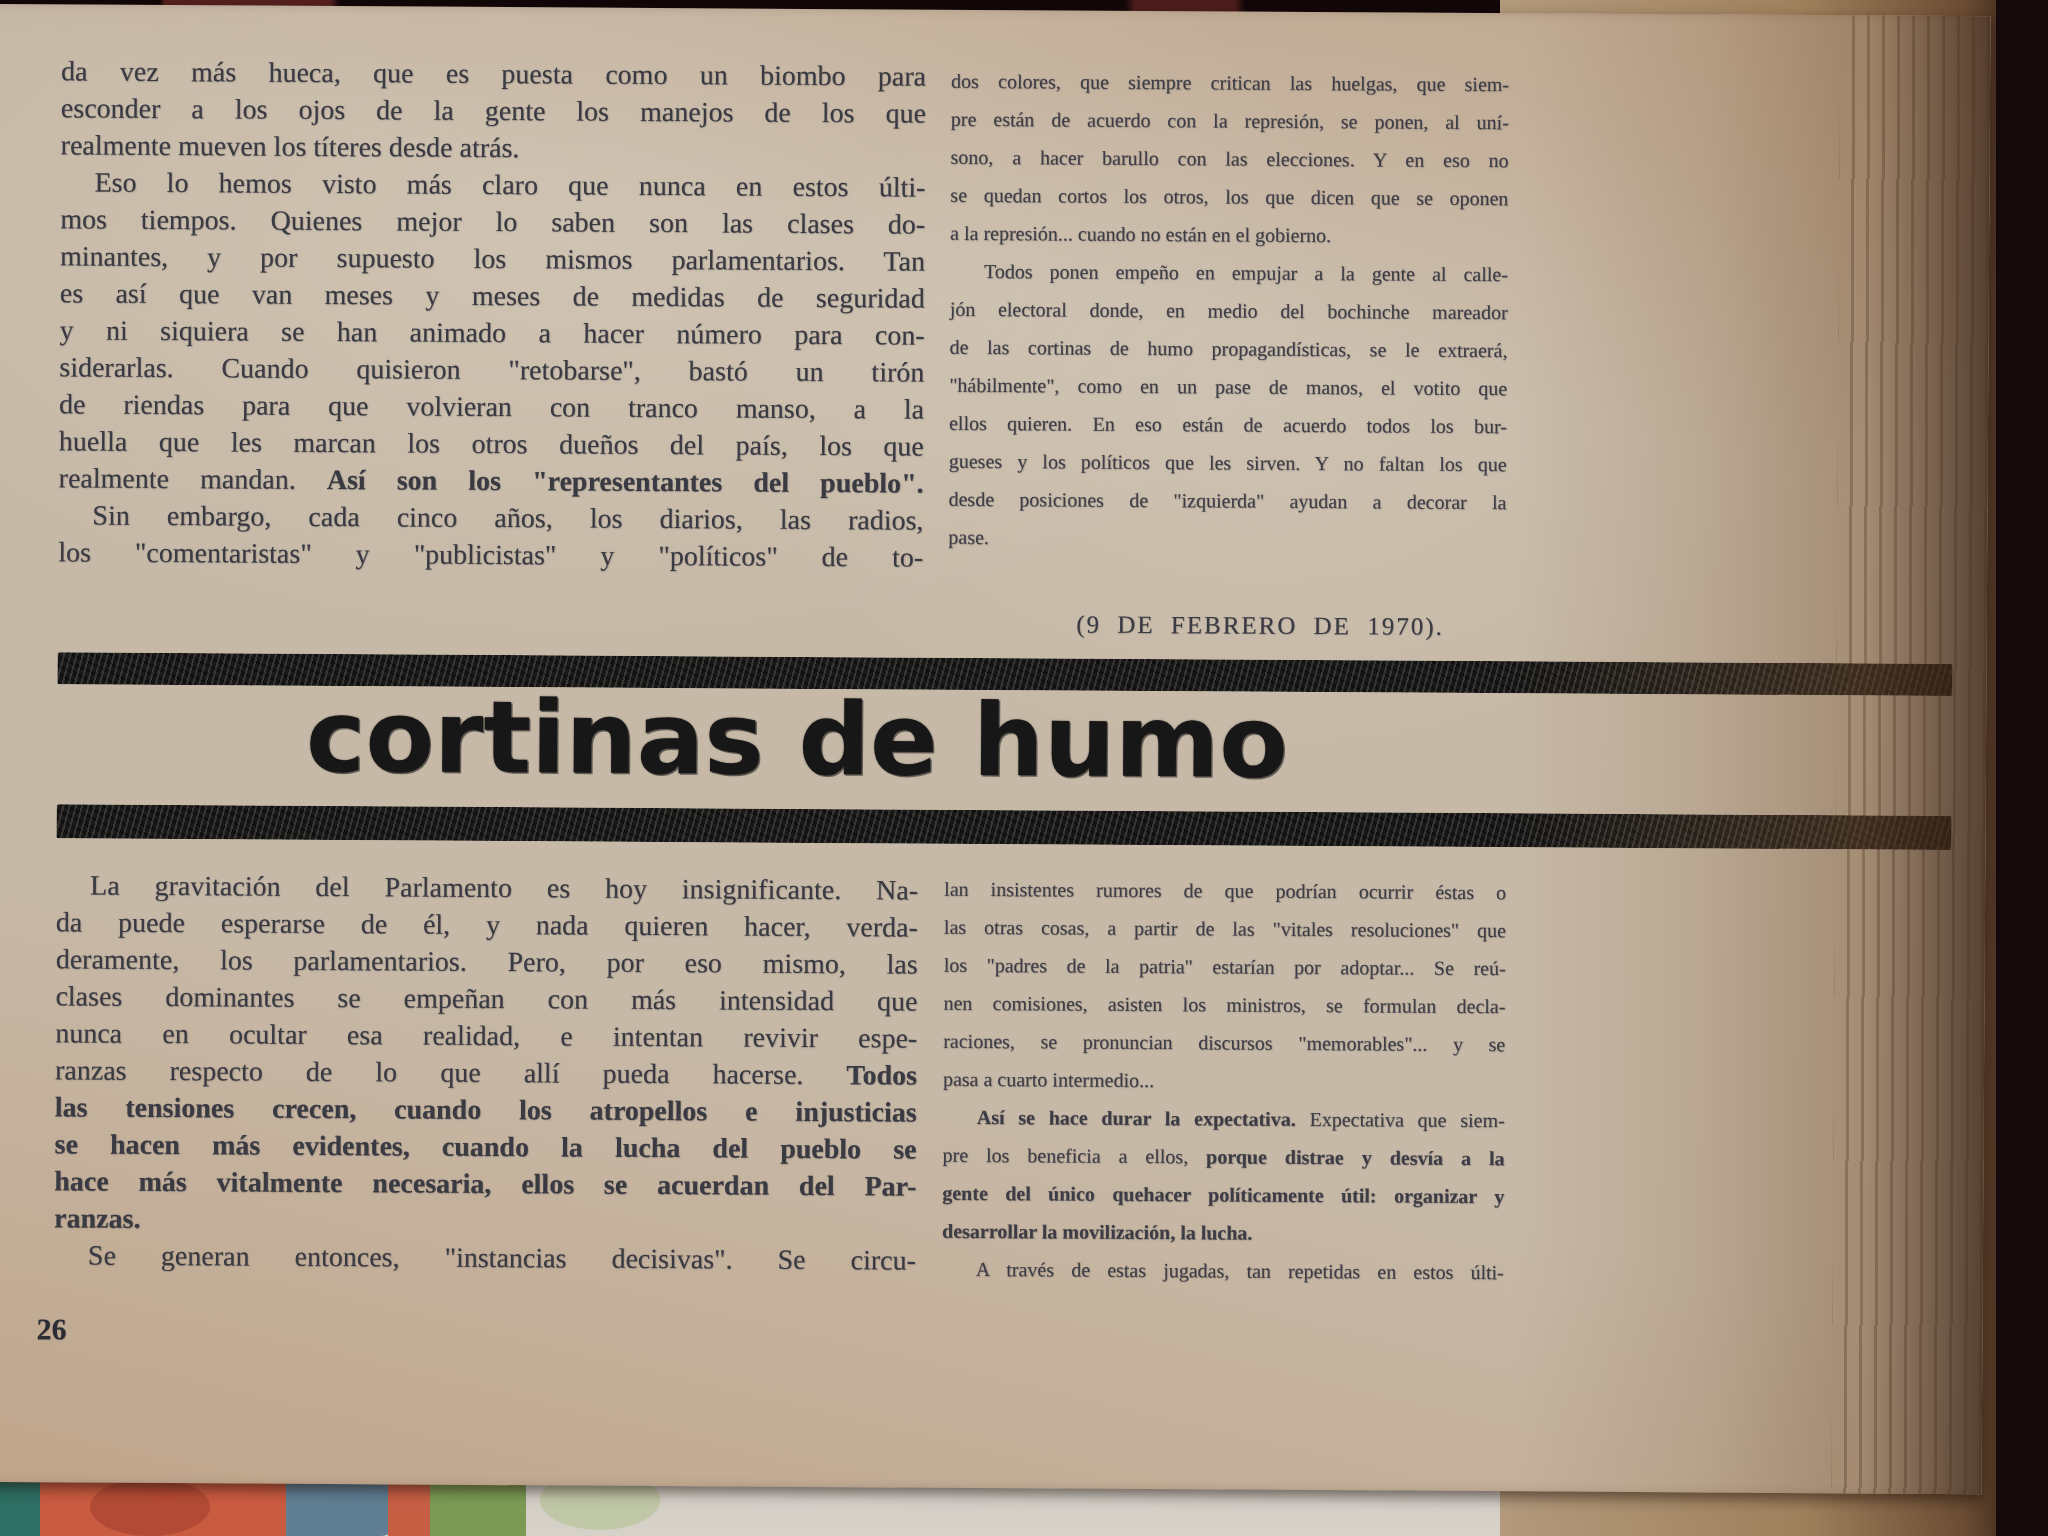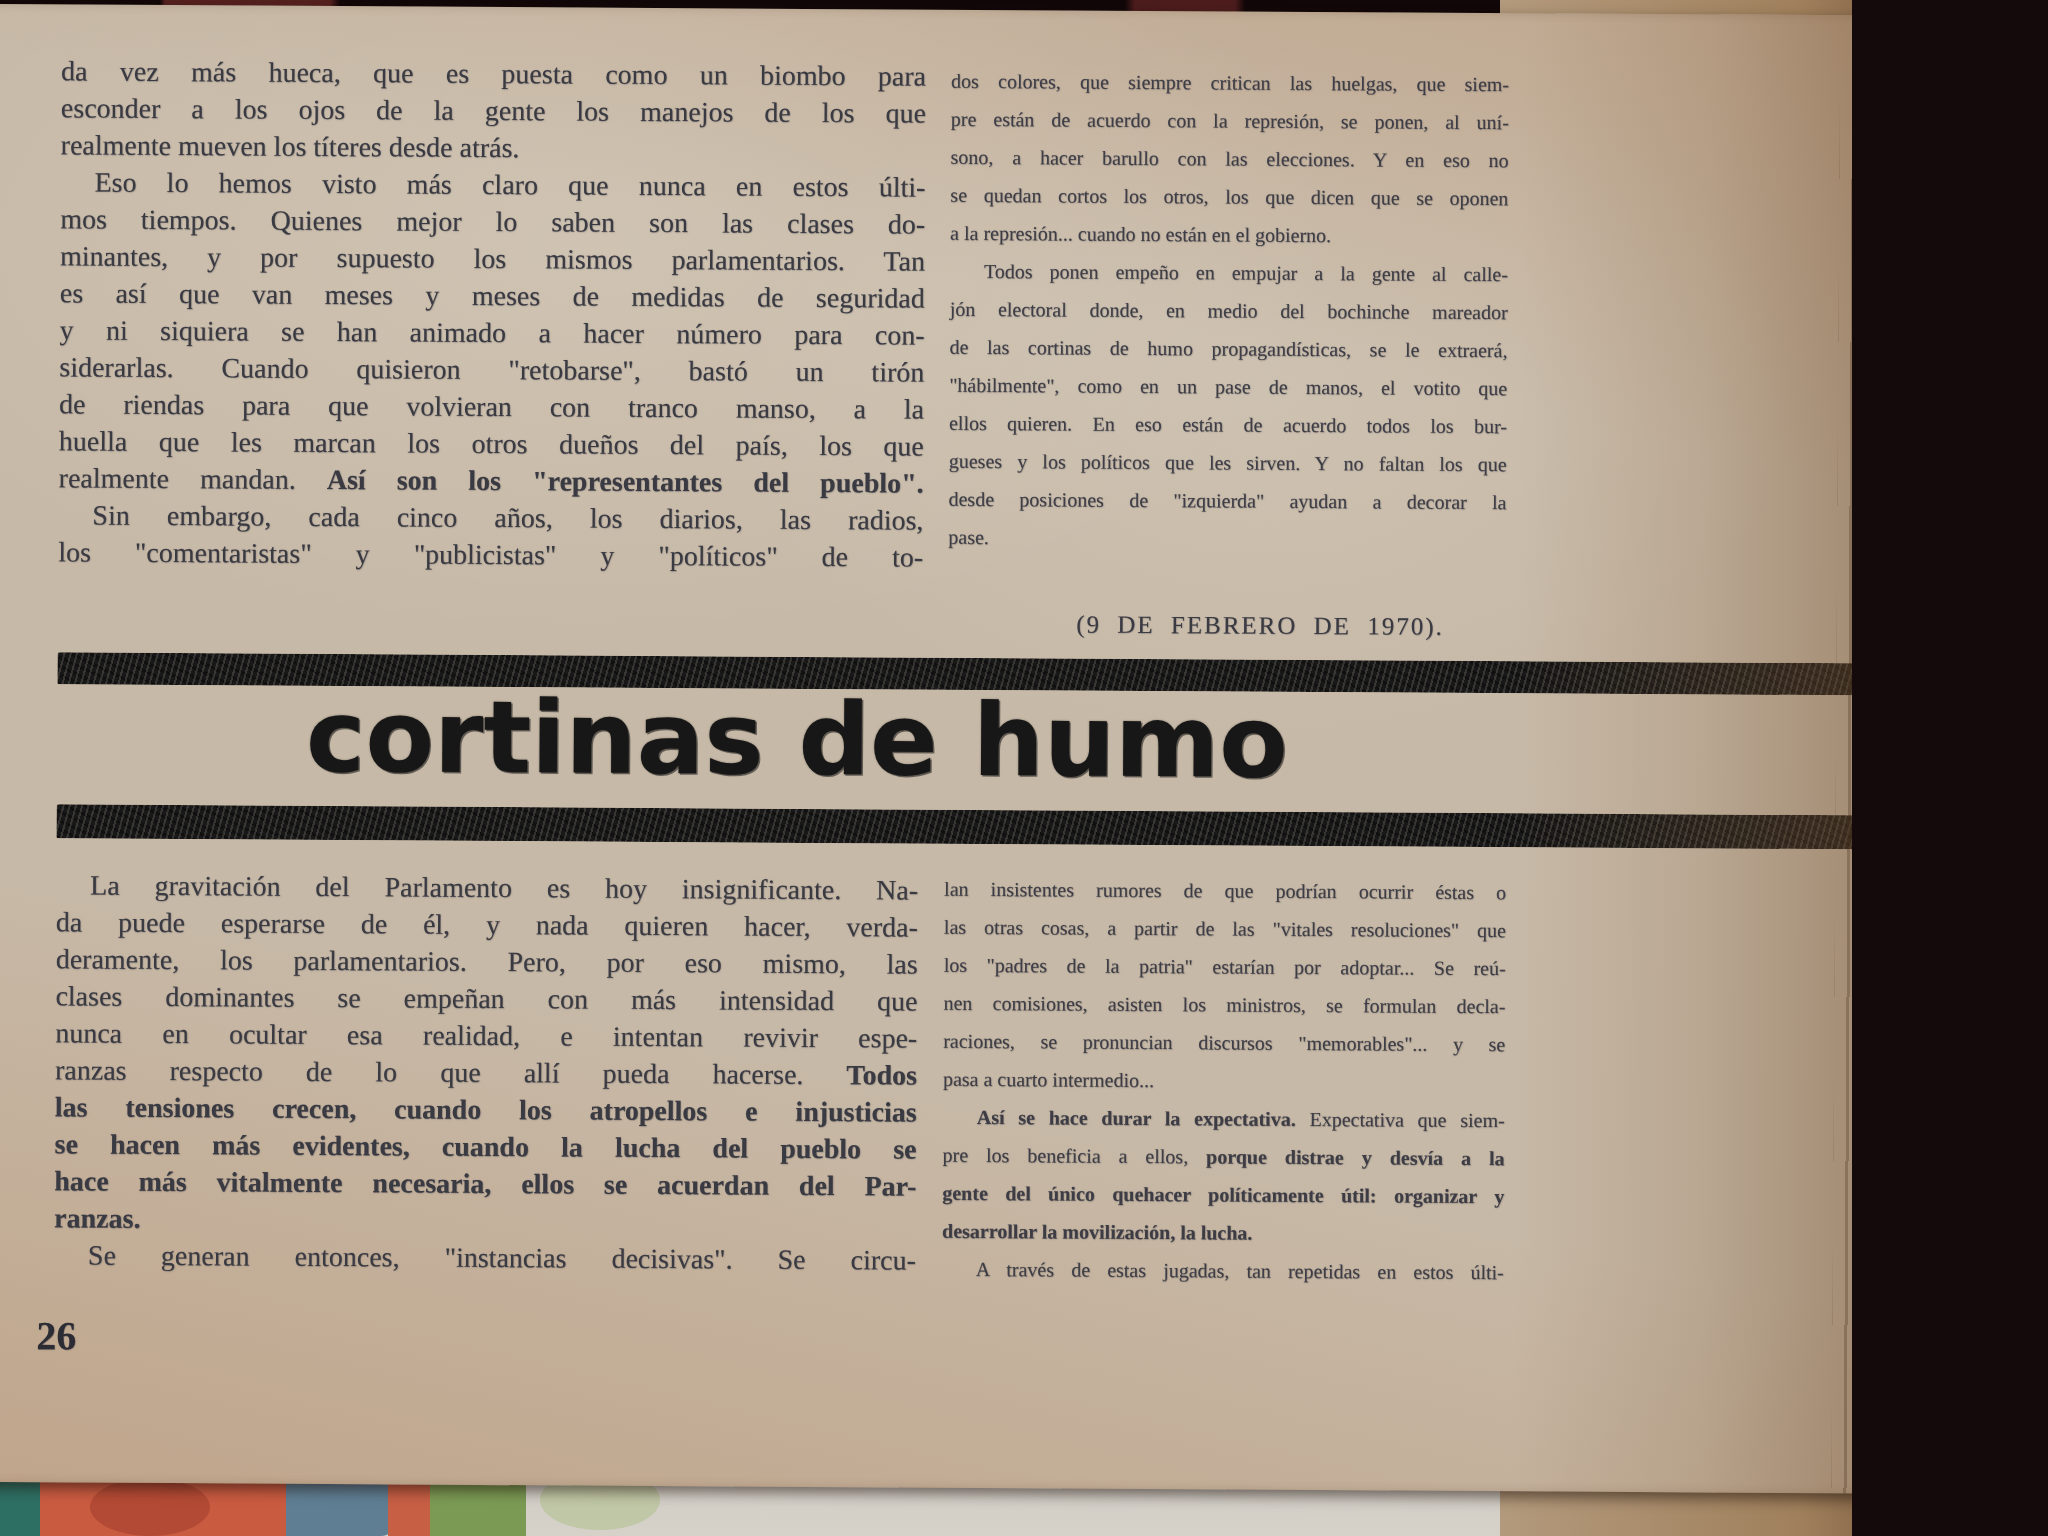--- a/index.html
+++ b/index.html
@@ -1,16 +1,16 @@
 <!DOCTYPE html>
 <html><head>
 <meta charset="utf-8">
 <style>
   html,body{margin:0;padding:0;background:#150a0b;}
-  .scene{position:relative;width:1852px;height:1536px;overflow:hidden;
+  .scene{position:relative;width:1996px;height:1536px;overflow:hidden;
          background:#150a0b;font-family:"Liberation Serif",serif;}
 
   
   .bg-top{position:absolute;left:0;top:0;width:100%;height:22px;z-index:1;
     background:linear-gradient(90deg,#120708 0,#120708 160px,#56211f 165px,#56211f 330px,
       #120708 340px,#120708 1125px,#4c1d1c 1135px,#4c1d1c 1235px,#120708 1245px,#120708 100%);}
 
   
   .fabric{position:absolute;left:0;bottom:0;width:100%;height:150px;z-index:1;
     background:linear-gradient(180deg,#b9ab96 0%,#d0ccc4 45%,#d6d2ca 100%);}
@@ -67,21 +67,21 @@
     background-image:repeating-linear-gradient(105deg,rgba(205,195,175,.18) 0 2px,transparent 2px 6px),
       repeating-linear-gradient(25deg,rgba(0,0,0,.35) 0 3px,transparent 3px 8px);}
   .rule-1{top:648px;height:32px;}
   .rule-2{top:800px;height:34px;}
 
   .headline{position:absolute;left:330px;top:676px;margin:0;
     font-family:"DejaVu Sans",sans-serif;font-weight:bold;font-size:100px;line-height:1.1;
     letter-spacing:0;color:#171717;
     text-shadow:1.5px 1.5px 0 rgba(23,23,23,.55),0 0 2px rgba(23,23,23,.45);}
 
-  .page-number{position:absolute;left:64px;top:1308px;font-size:40px;font-weight:bold;
+  .page-number{position:absolute;left:64px;top:1308px;font-size:30px;font-weight:bold;
     color:#2c2c34;text-shadow:.5px .5px 1px rgba(44,44,52,.5);}
 </style>
 </head>
 <body>
 
 <div class="scene">
   <div class="bg-top"></div>
 
   <div class="fabric">
     <div class="patch p-blue"></div>

